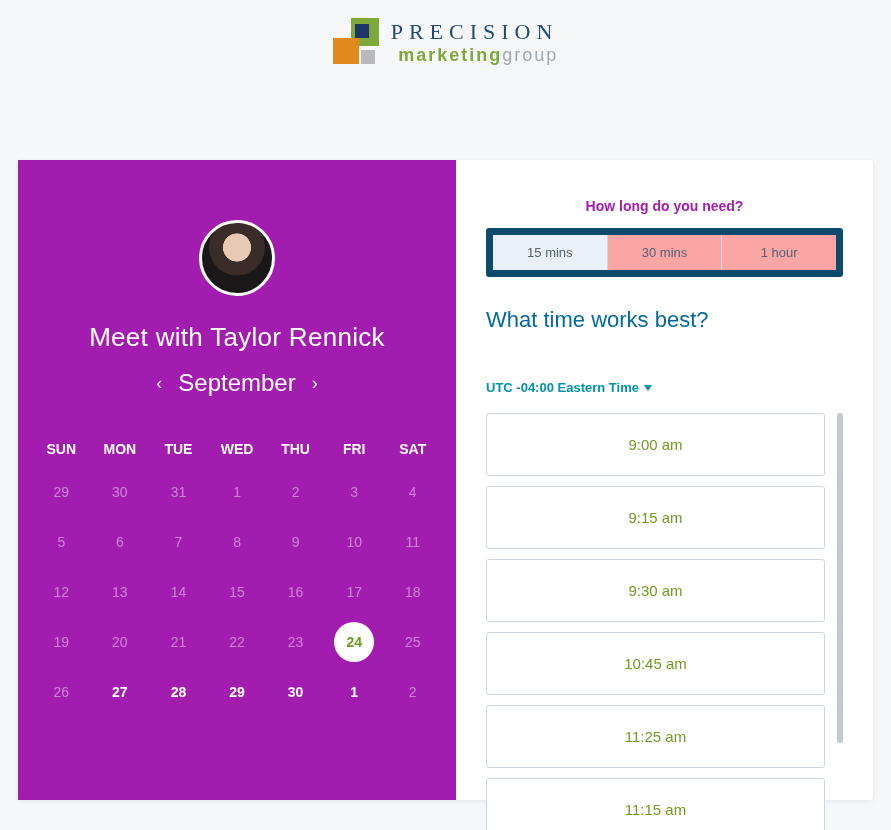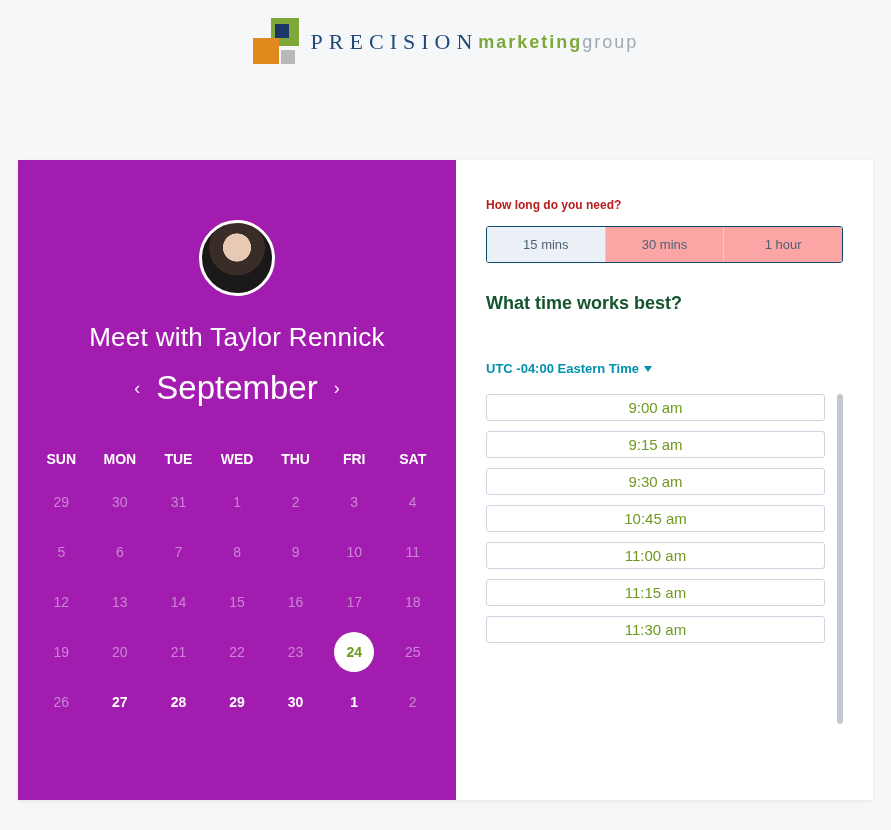--- a/index.html
+++ b/index.html
@@ -5,58 +5,58 @@
     * { box-sizing: border-box; margin: 0; padding: 0; }
     body { font-family: -apple-system, BlinkMacSystemFont, "Segoe UI", Helvetica, Arial, sans-serif; background: #f5f7f9; width: 891px; height: 830px; overflow: hidden; }
     
     .header { text-align: center; padding: 18px 0 0 0; }
     .logo { display: inline-flex; align-items: center; gap: 10px; }
     .logo-mark { position: relative; width: 48px; height: 48px; }
     .logo-mark .sq1 { position: absolute; top: 0; left: 18px; width: 28px; height: 28px; background: #7ea83a; }
     .logo-mark .sq2 { position: absolute; top: 20px; left: 0; width: 26px; height: 26px; background: #e08a1e; }
     .logo-mark .sq3 { position: absolute; top: 6px; left: 22px; width: 14px; height: 14px; background: #1d3668; }
     .logo-mark .sq4 { position: absolute; top: 32px; left: 28px; width: 14px; height: 14px; background: #b8b8b8; }
-    .logo-text { display: flex; flex-direction: row; align-items: center; }
+    .logo-text { display: flex; flex-direction: column; align-items: flex-end; }
     .logo-text .line1 { font-family: Georgia, serif; font-size: 22px; letter-spacing: 6px; color: #224a7a; font-weight: 500; }
     .logo-text .line2 { font-size: 18px; letter-spacing: 2px; }
     .logo-text .line2 .m1 { color: #7ea83a; font-weight: 600; }
     .logo-text .line2 .m2 { color: #a0a9b3; font-weight: 500; }
 
     .card { margin: 90px 18px 0 18px; display: flex; background: #fff; border-radius: 3px; box-shadow: 0 1px 4px rgba(0,0,0,0.08); height: 640px; }
     
     .left { background: #a21caf; color: #fff; width: 438px; padding: 60px 14px 0 14px; }
     .avatar-wrap { text-align: center; }
     .avatar { width: 76px; height: 76px; border-radius: 50%; border: 3px solid #fff; background: radial-gradient(circle at 50% 35%, #e8c9b3 0%, #e8c9b3 24%, #3a2c26 25%, #3a2c26 48%, #1a1818 49%, #1a1818 100%); display: inline-block; }
     .meet-title { text-align: center; font-size: 26px; font-weight: 400; margin: 22px 0 16px 0; letter-spacing: 0.3px; }
     .month-nav { display: flex; align-items: center; justify-content: center; gap: 16px; margin-bottom: 34px; }
     .month-nav .chev { font-size: 18px; cursor: pointer; opacity: 0.95; }
-    .month-label { font-size: 33px; font-weight: 500; }
+    .month-label { font-size: 24px; font-weight: 500; }
     
     .cal { width: 100%; }
     .cal-row { display: flex; }
     .cal-cell { flex: 1; text-align: center; height: 50px; display: flex; align-items: center; justify-content: center; font-size: 14px; }
     .cal-head .cal-cell { font-size: 14px; font-weight: 600; height: 36px; text-align: center; }
     .dim { opacity: 0.45; }
     .bold { font-weight: 700; opacity: 1; }
     .selected-wrap { background: #fff; color: #6f9a1f; width: 40px; height: 40px; border-radius: 50%; display: flex; align-items: center; justify-content: center; font-weight: 700; }
     
     .right { flex: 1; padding: 38px 30px 0 30px; position: relative; }
-    .q { font-size: 12px; font-weight: 600; color: #b91c1c; margin-bottom: 14px; }
-    .duration { display: flex; border: 1px solid #0c4a6e; border-radius: 3px; overflow: hidden; margin-bottom: 30px; }
+    .q { font-size: 14px; font-weight: 600; color: #a21caf; margin-bottom: 14px; text-align: center; }
+    .duration { display: flex; border: 7px solid #0c4a6e; border-radius: 3px; overflow: hidden; margin-bottom: 30px; }
     .dur-btn { flex: 1; text-align: center; padding: 10px 0; font-size: 13px; color: #506273; cursor: pointer; background: #fca5a5; }
     .dur-btn + .dur-btn { border-left: 1px solid #cbd6e2; }
     .dur-btn.sel { background: #eaf0f6; }
     
-    .q2 { font-size: 18px; font-weight: 700; color: #14532d; margin-bottom: 6px; }
+    .q2 { font-size: 22px; font-weight: 400; color: #0369a1; margin-bottom: 6px; }
     .tz { font-size: 13px; color: #0091ae; font-weight: 600; cursor: pointer; display: inline-flex; align-items: center; gap: 5px; margin-bottom: 18px; margin-top: 41px; }
     .tz svg { width: 8px; height: 6px; fill: #0091ae; }
     
     .slots-container { position: relative; display: flex; }
     .slots { flex: 1; padding-right: 12px; }
-    .slot { border: 1px solid #cbd6e2; border-radius: 3px; padding: 4px 0; text-align: center; color: #6f9a1f; font-size: 15px; font-weight: 500; margin-bottom: 10px; cursor: pointer; background: #fff; }
+    .slot { border: 1px solid #cbd6e2; border-radius: 3px; padding: 22px 0; text-align: center; color: #6f9a1f; font-size: 15px; font-weight: 500; margin-bottom: 10px; cursor: pointer; background: #fff; }
     .scrollbar-track { width: 6px; background: transparent; position: relative; }
     .scrollbar-thumb { background: #c4c9cf; border-radius: 3px; width: 6px; height: 330px; }
   </style>
 </head>
 <body>
 
 <div class="header">
   <div class="logo">
     <div class="logo-mark">
       <div class="sq1"></div>
@@ -159,21 +159,21 @@
           <path d="M0 0 L8 0 L4 6 Z"></path>
         </svg>
     </div>
     
     <div class="slots-container">
       <div class="slots" id="slots">
           <div class="slot">9:00 am</div>
           <div class="slot">9:15 am</div>
           <div class="slot">9:30 am</div>
           <div class="slot">10:45 am</div>
-          <div class="slot">11:00 am</div>
+          <div class="slot">11:25 am</div>
           <div class="slot">11:15 am</div>
           <div class="slot">11:30 am</div>
         </div>
       <div class="scrollbar-track">
         <div class="scrollbar-thumb"></div>
       </div>
     </div>
   </div>
 </div>
 

